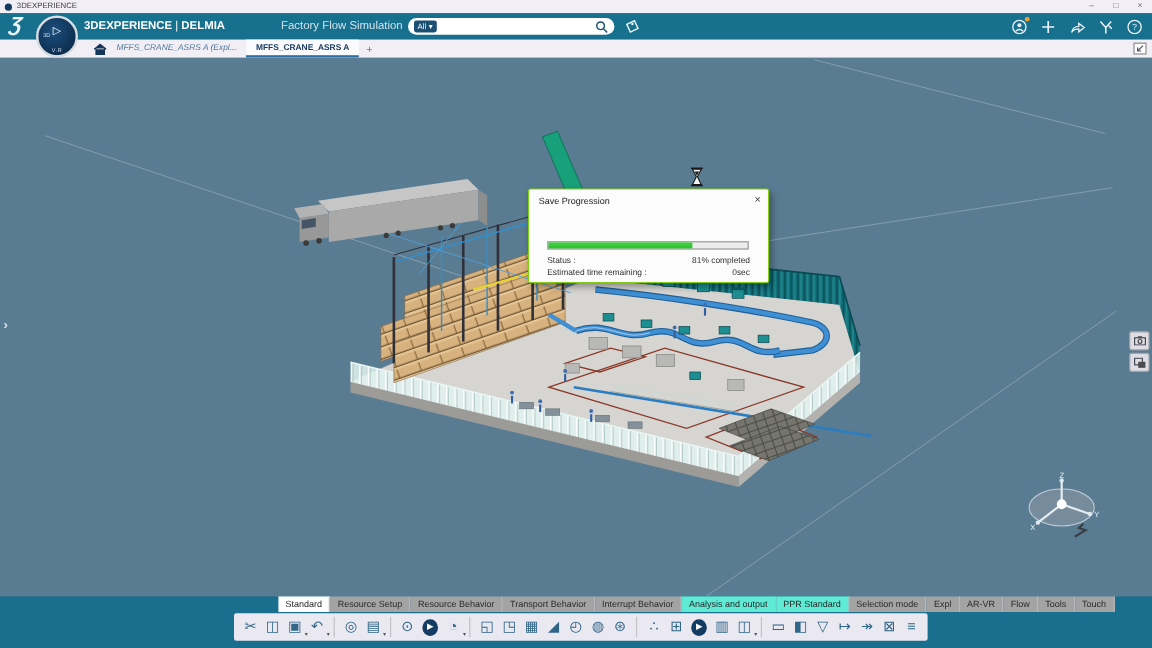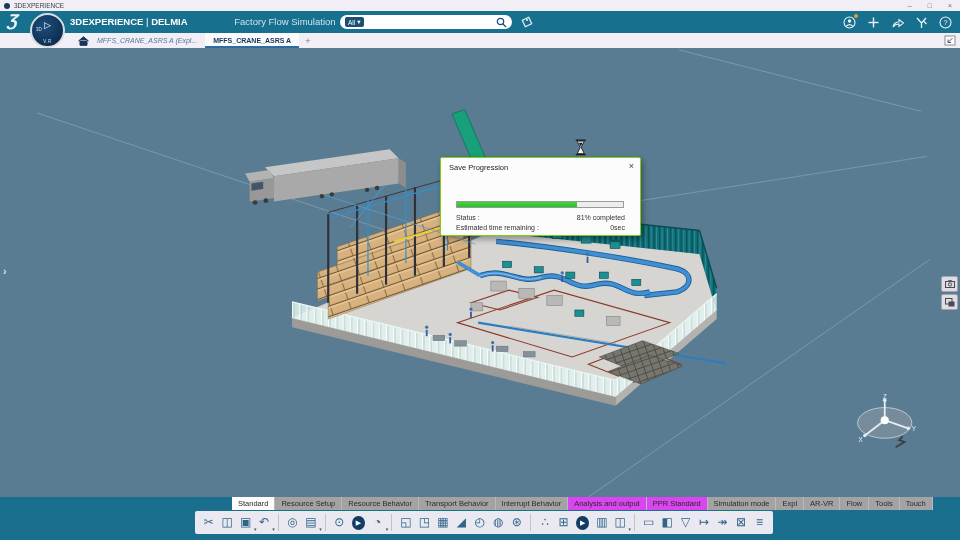--- a/index.html
+++ b/index.html
@@ -51,21 +51,21 @@
   .dlgtitle{position:absolute;left:8px;top:5px;font-size:7.5px;color:#222;}
   .dlgclose{position:absolute;right:6px;top:3px;font-size:9px;color:#444;}
   .ptrack{position:absolute;left:15px;top:43px;width:168px;height:7px;background:#ececec;border:1px solid #9a9a9a;box-sizing:border-box;}
   .pfill{height:100%;background:linear-gradient(180deg,#45d245 0%,#2bc12b 100%);}
   .dlgrow{position:absolute;left:15px;right:15px;display:flex;justify-content:space-between;}
   
   .ribbon{position:absolute;top:497px;left:0;width:960px;height:13px;background:#1b6f8e;display:flex;}
   .rtabs{display:flex;margin-left:232px;height:13px;}
   .rtab{font-size:7.5px;line-height:13px;padding:0 6px;background:#a3a3a3;color:#2a2a2a;border-right:1px solid #b9b7bf;white-space:nowrap;}
   .rtab.active{background:#fdfdfd;}
-  .rtab.light{background:#d946ef;}
+  .rtab.light{background:#5eead4;}
   
   .toolrow{position:absolute;top:510px;left:0;width:960px;height:25px;background:#1b6f8e;}
   .toolstrip{position:absolute;left:195px;top:1px;width:578px;height:23px;background:#eae8f0;border-radius:2px;
     display:flex;align-items:center;padding:0 6px;box-sizing:border-box;gap:3px;}
   .ticon{font-size:12px;color:#2f6587;width:17px;text-align:center;position:relative;line-height:23px;}
   .ticon .caret{position:absolute;right:-3px;bottom:2px;font-size:5px;color:#555;line-height:5px;}
   .ticon.circle{background:#123c63;color:#fff;width:14px;height:14px;border-radius:50%;font-size:7px;line-height:14px;margin:0 2px;}
   .tsep{width:1px;height:17px;background:#c3c1c9;margin:0 3px;}
   .bottomstrip{position:absolute;top:535px;left:0;width:960px;height:5px;background:#1b6f8e;}
   svg{display:block;}
@@ -407,21 +407,21 @@
 
   <div class="ribbon">
     <div class="rtabs">
         <div class="rtab active">Standard</div>
         <div class="rtab">Resource Setup</div>
         <div class="rtab">Resource Behavior</div>
         <div class="rtab">Transport Behavior</div>
         <div class="rtab">Interrupt Behavior</div>
         <div class="rtab light">Analysis and output</div>
         <div class="rtab light">PPR Standard</div>
-        <div class="rtab">Simulation mode</div>
+        <div class="rtab">Selection mode</div>
         <div class="rtab">Expl</div>
         <div class="rtab">AR-VR</div>
         <div class="rtab">Flow</div>
         <div class="rtab">Tools</div>
         <div class="rtab">Touch</div>
       </div>
   </div>
 
   <div class="toolrow">
     <div class="toolstrip">

